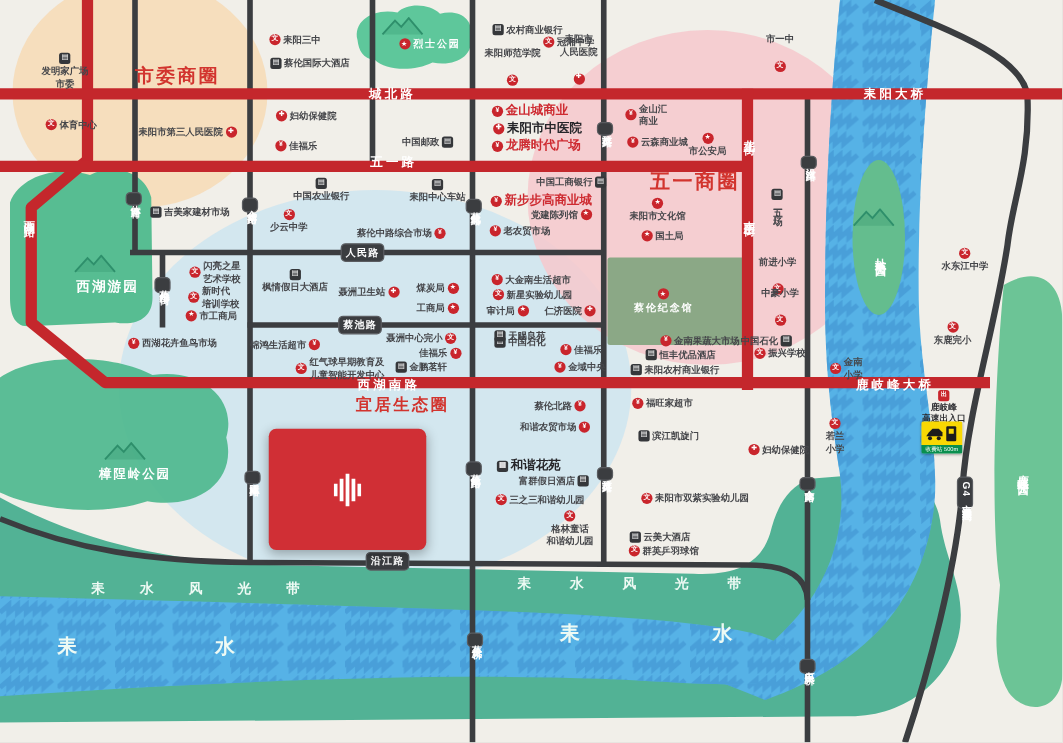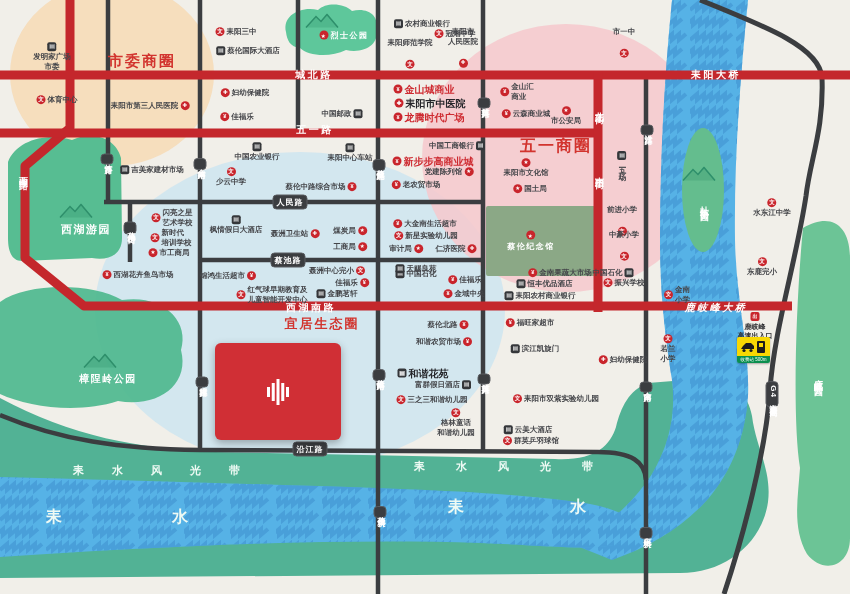--- a/index.html
+++ b/index.html
@@ -166,21 +166,21 @@
       <span>鹿岐峰公园</span>
     </div>
     <div class="park star-t" style="left: 531px; top: 241px; font-size: 8px;">
       <div class="icon ic-star">★</div>
       <span>蔡伦纪念馆</span>
     </div>
     <div class="rl red-h" style="left: 314px; top: 75px;">城北路</div>
     <div class="rl red-h" style="left: 716px; top: 75px;">耒阳大桥</div>
     <div class="rl red-h" style="left: 315px; top: 130px;">五一路</div>
     <div class="rl red-h" style="left: 311px; top: 308px;">西湖南路</div>
-    <div class="rl red-h" style="left: 716px; top: 308px; font-style: italic;">鹿岐峰大桥</div>
+    <div class="rl red-h" style="left: 716px; top: 308px;">鹿岐峰大桥</div>
     <div class="rl red-v" style="left: 23px; top: 172px;">西湖中路</div>
     <div class="rl red-v" style="left: 599px; top: 107px;">北正街</div>
     <div class="rl red-v" style="left: 599px; top: 172px;">南正街</div>
     <div class="rl dark-v" style="left: 107px; top: 159px;">体育路</div>
     <div class="rl dark-v" style="left: 200px; top: 164px;">金华南路</div>
     <div class="rl dark-v" style="left: 130px; top: 228px;">蔡伦步行街</div>
     <div class="rl dark-v" style="left: 379px; top: 165px;">蔡伦北路</div>
     <div class="rl dark-v" style="left: 484px; top: 103px;">群英路</div>
     <div class="rl dark-v" style="left: 484px; top: 379px;">群英路</div>
     <div class="rl dark-v" style="left: 647px; top: 130px;">沿江路</div>

